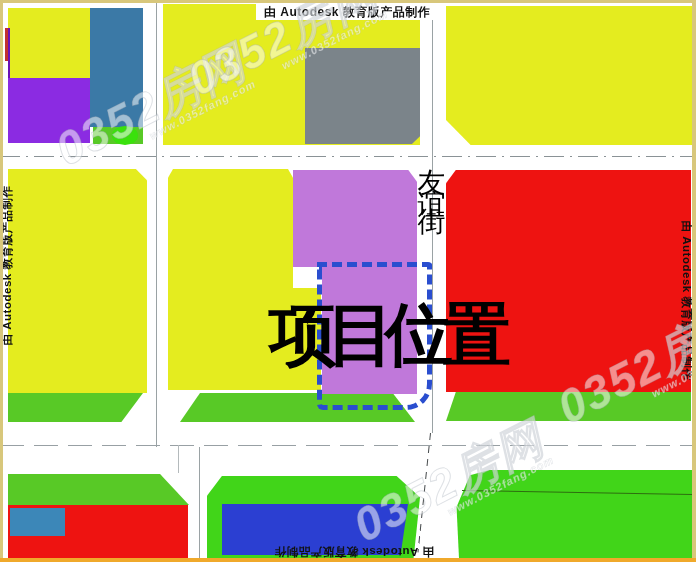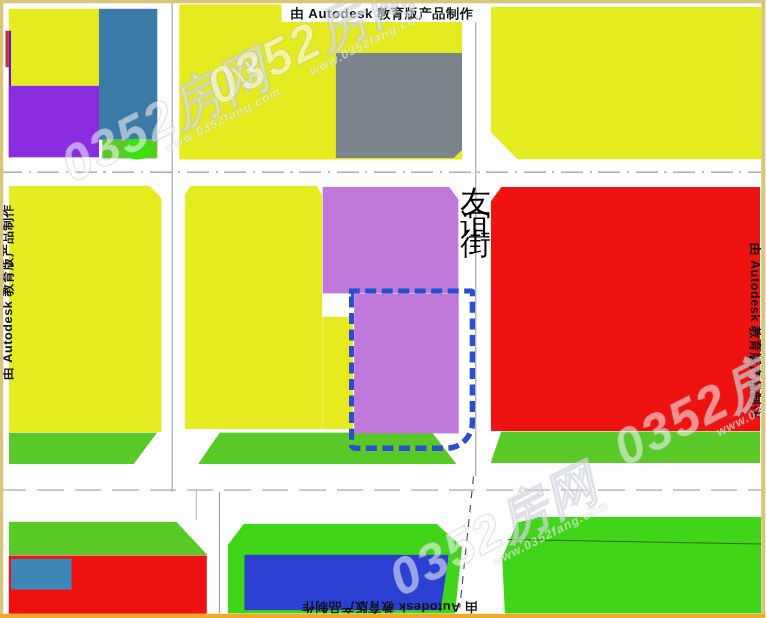--- a/index.html
+++ b/index.html
@@ -122,20 +122,21 @@
   <div class="b line-v" style="left:156px;top:0;height:447px;"></div>
   <div class="b line-v" style="left:199px;top:447px;height:111px;"></div>
   <div class="b line-v" style="left:432px;top:0;height:433px;"></div>
   <div class="b line-v-dash" style="left:430px;top:433px;height:120px;transform:rotate(6deg);transform-origin:top left;"></div>
   <div class="b line-h-dashdot" style="left:0;top:156px;width:696px;"></div>
   <div class="b line-h-dash" style="left:0;top:445px;width:696px;"></div>
   <div class="b line-v" style="left:178px;top:445px;height:28px;background:#b4babc;"></div>
 
   <div class="b proj-box"></div>
 
+  <div class="b proj-label" style="left:269px;top:300px;">项目位置</div>
 
   <div class="b street-v" style="left:417px;top:147px;">友谊街</div>
 
   <div class="b credit" style="left:264px;top:4px;">由 Autodesk 教育版产品制作</div>
   <div class="b credit credit-side" style="left:-98px;top:258px;width:210px;text-align:center;transform:rotate(-90deg);">由 Autodesk 教育版产品制作</div>
   <div class="b credit credit-side" style="left:581px;top:293px;width:210px;text-align:center;transform:rotate(90deg);">由 Autodesk 教育版产品制作</div>
   <div class="b credit credit-side" style="left:272px;top:544px;width:162px;transform:rotate(180deg);">由 Autodesk 教育版产品制作</div>
 
   <div class="b wm" style="left:50px;top:82px;">
     <span class="wm-brand">0352房网</span>

